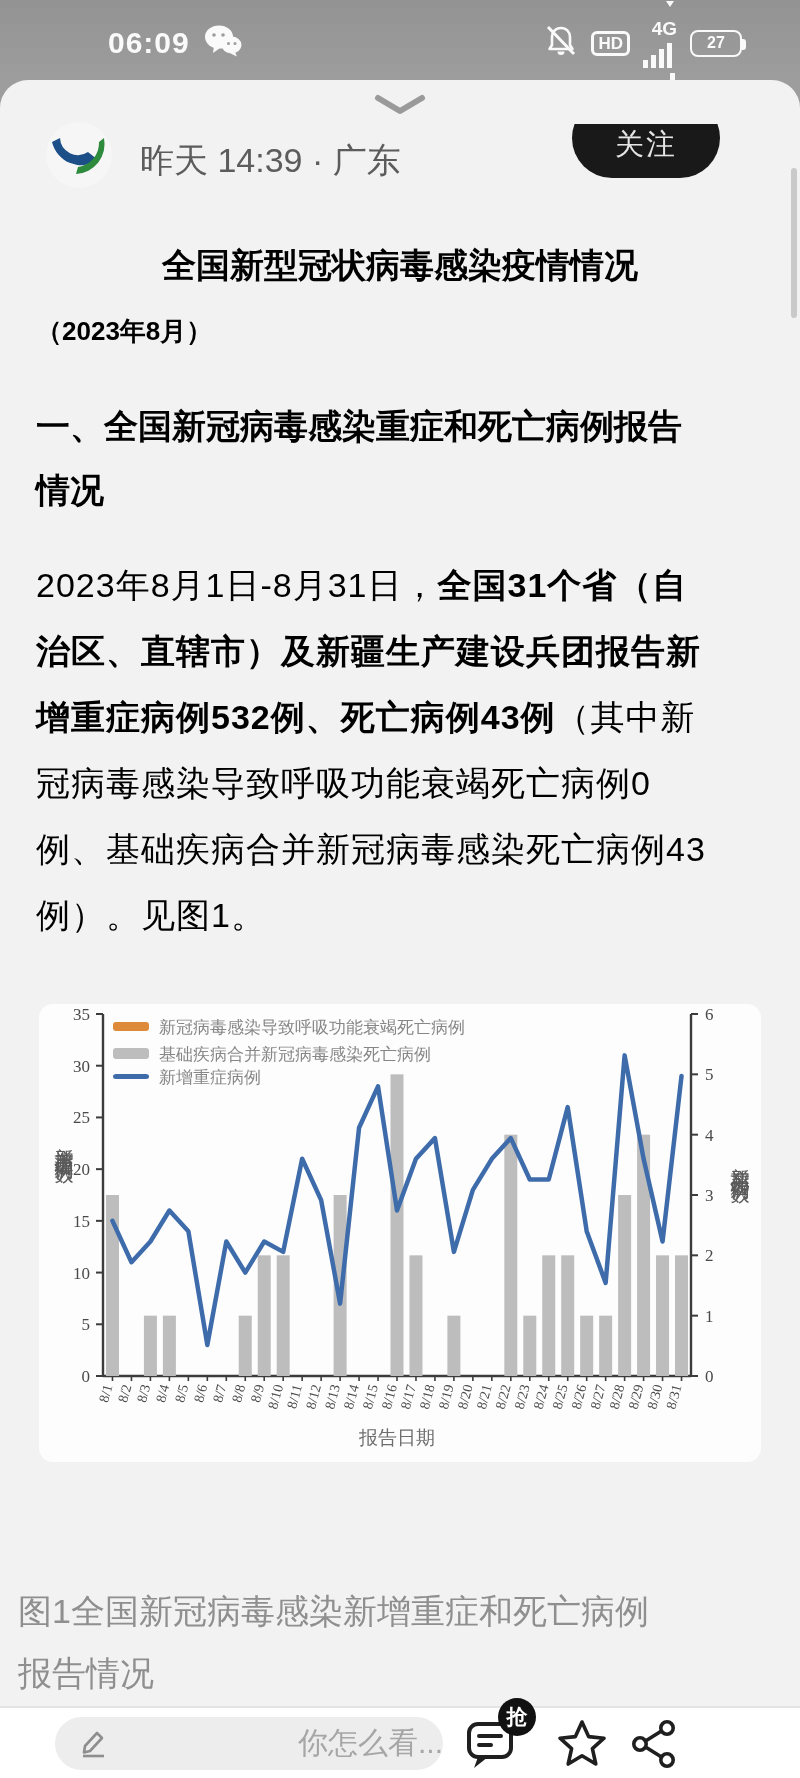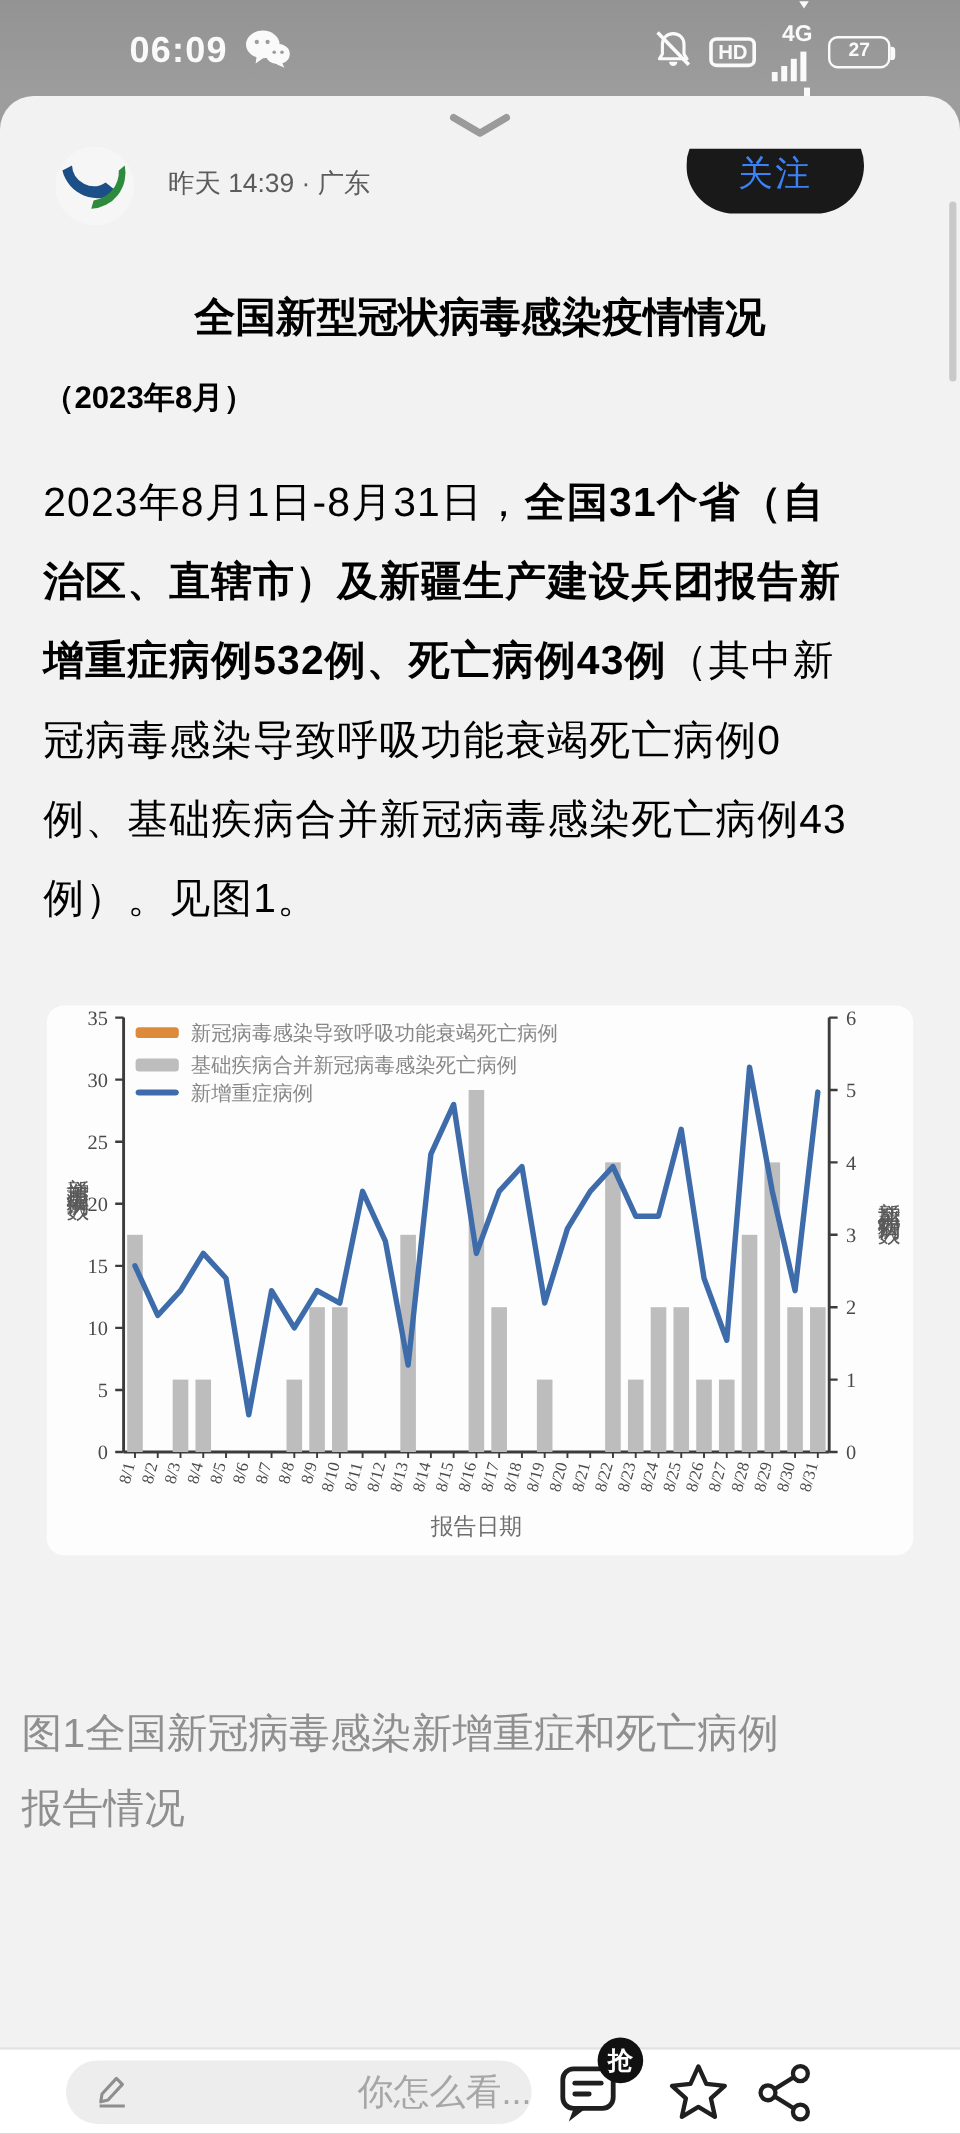--- a/index.html
+++ b/index.html
@@ -22,24 +22,24 @@
     background:#fafafa; border-radius:0 3px 3px 0; }
 
   
   .card { position:absolute; top:80px; left:0; width:800px; height:1698px;
     background:#f2f2f2; border-radius:28px 28px 0 0; overflow:hidden; }
   .chevron { display:block; margin:14px auto 0 auto; }
 
   .post-header { position:relative; height:76px; margin-top:6px; }
   .avatar { position:absolute; left:46px; top:0; width:66px; height:66px; border-radius:50%;
     overflow:hidden; }
-  .post-time { position:absolute; left:140px; top:16px; font-size:22px; color:#5c5c5c; }
+  .post-time { position:absolute; left:140px; top:16px; font-size:34px; color:#5c5c5c; }
   .follow-clip { position:absolute; right:80px; top:2px; width:148px; height:56px; overflow:hidden; }
   .follow-btn { position:absolute; left:0; top:-26px; width:148px; height:80px;
-    background:#191919; color:#3b82f6; border:none; border-radius:40px;
+    background:#191919; color:#e5e5e5; border:none; border-radius:40px;
     font-size:29px; font-family:inherit; padding-top:14px; text-align:center; letter-spacing:2px; }
 
   .article { padding:0 36px; color:#000000; }
   .title { margin-top:42px; text-align:center; font-size:34px; font-weight:700; line-height:50px; }
   .subtitle { margin-top:16px; font-size:26px; font-weight:700; line-height:50px; }
   .heading { margin-top:38px; font-size:34px; font-weight:700; line-height:64px; }
   .heading div { white-space:nowrap; }
   .para { margin-top:30px; font-size:34px; line-height:66px; }
   .para .pline { white-space:nowrap; letter-spacing:1px; }
   .para b { font-weight:700; }
@@ -141,20 +141,24 @@
     </span>
     <span class="post-time">昨天 14:39 · 广东</span>
     <span class="follow-clip">
       <button class="follow-btn">关注</button>
     </span>
   </div>
 
   <div class="article">
     <div class="title">全国新型冠状病毒感染疫情情况</div>
     <div class="subtitle">（2023年8月）</div>
+    <div class="heading">
+        <div>一、全国新冠病毒感染重症和死亡病例报告</div>
+        <div>情况</div>
+      </div>
     <div class="para">
         <div class="pline"><span>2023年8月1日-8月31日，</span><b>全国31个省（自</b></div>
         <div class="pline"><b>治区、直辖市）及新疆生产建设兵团报告新</b></div>
         <div class="pline"><b>增重症病例532例、死亡病例43例</b><span>（其中新</span></div>
         <div class="pline"><span>冠病毒感染导致呼吸功能衰竭死亡病例0</span></div>
         <div class="pline"><span>例、基础疾病合并新冠病毒感染死亡病例43</span></div>
         <div class="pline"><span>例）。见图1。</span></div>
       </div>
   </div>
 

